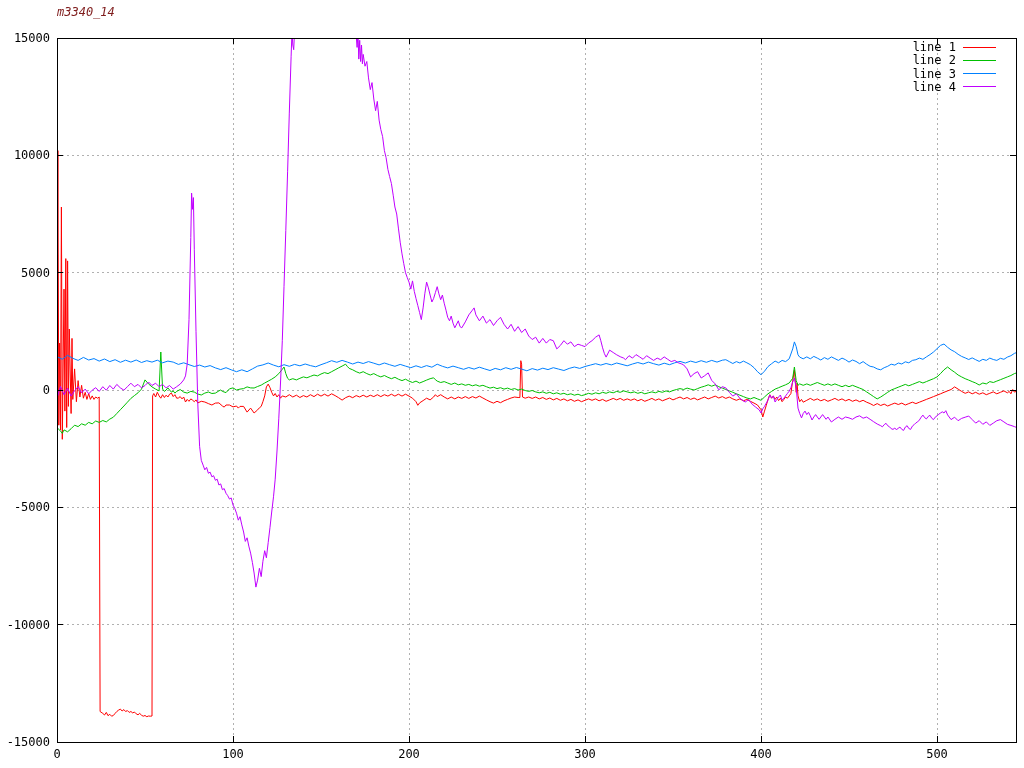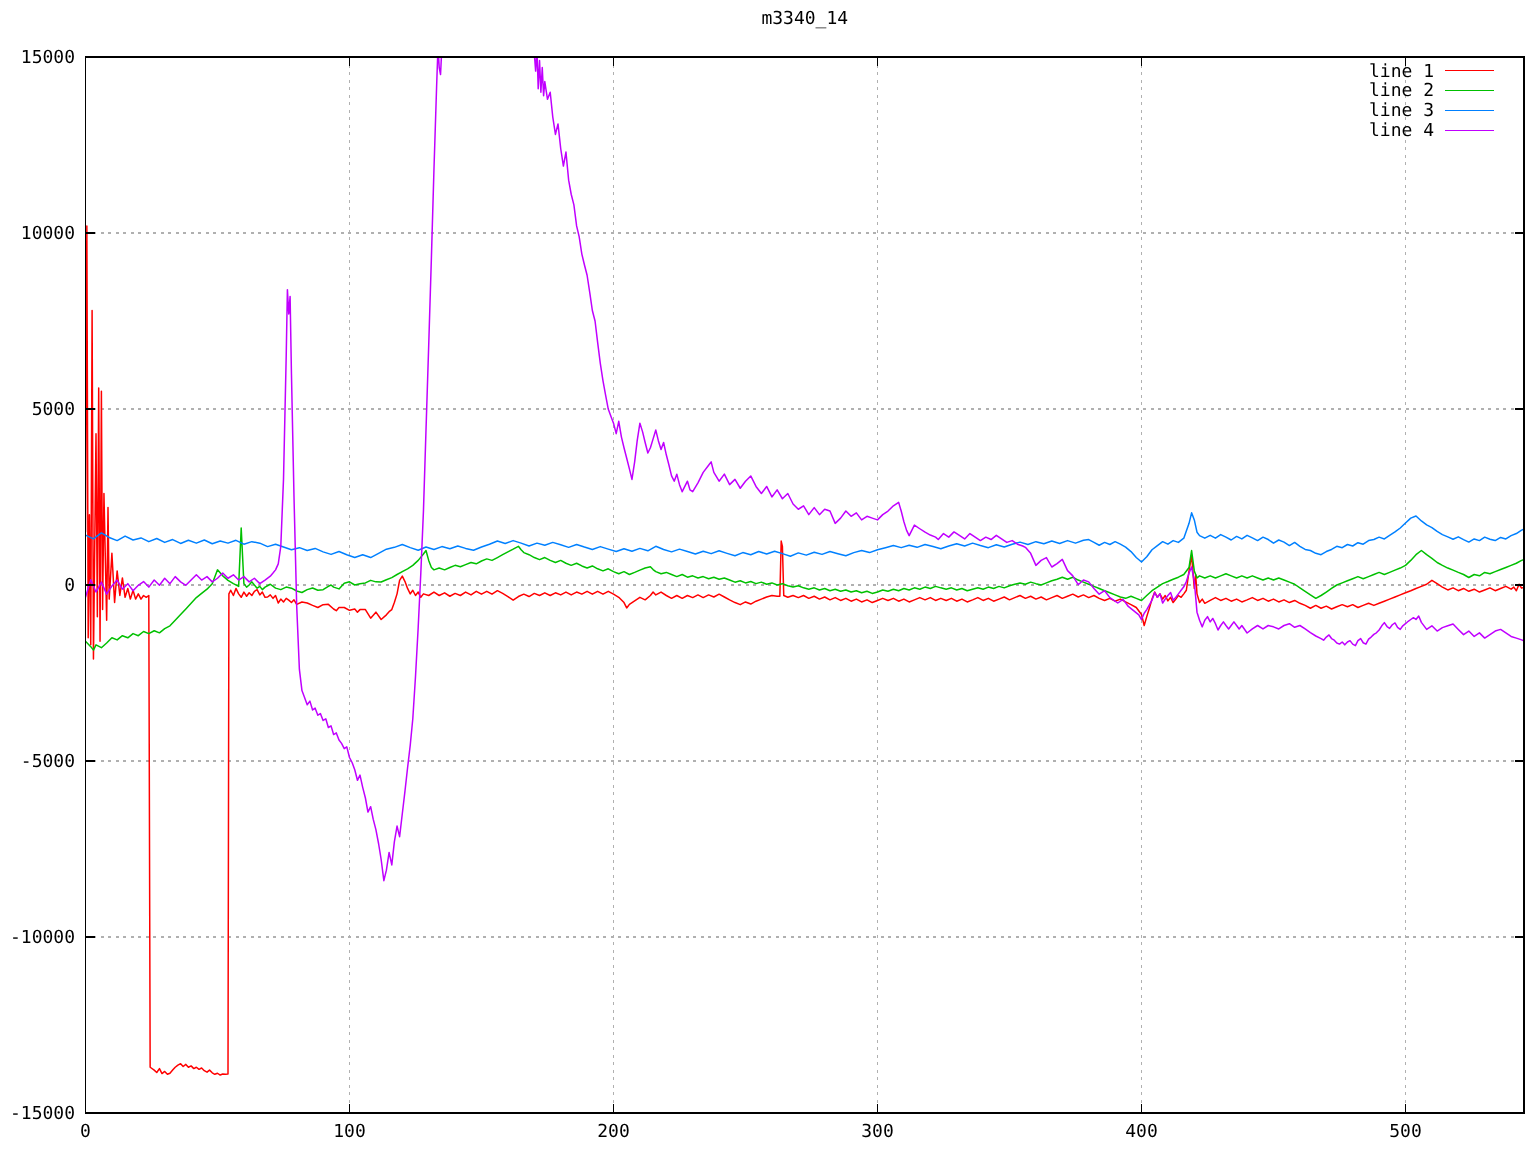--- a/index.html
+++ b/index.html
@@ -1,19 +1,19 @@
 <!DOCTYPE html>
 <html><head>
 <meta charset="utf-8">
 <style>
   html,body{margin:0;padding:0;background:#ffffff;}
   .screen{position:relative;width:1024px;height:768px;background:#ffffff;overflow:hidden;
           font-family:"DejaVu Sans Mono",monospace;}
-  #chart-title{position:absolute;left:57px;top:5px;width:959px;text-align:center;
-               font-size:12px;color:#000000;}
+  #chart-title{position:absolute;left:57px;top:5px;width:959px;
+               font-size:12px;color:#7f1d1d;font-style:italic;}
   #plot-svg{position:absolute;left:0;top:0;}
   #plot-svg text{font-family:"DejaVu Sans Mono",monospace;font-size:12px;fill:#000;}
   .gridline{stroke-dasharray:2 3;shape-rendering:crispEdges;}
   .tickmark,.plotborder{shape-rendering:crispEdges;}
 </style>
 </head>
 <body>
 
 <div class="screen">
   <svg id="plot-svg" width="1024" height="768" viewBox="0 0 1024 768">

